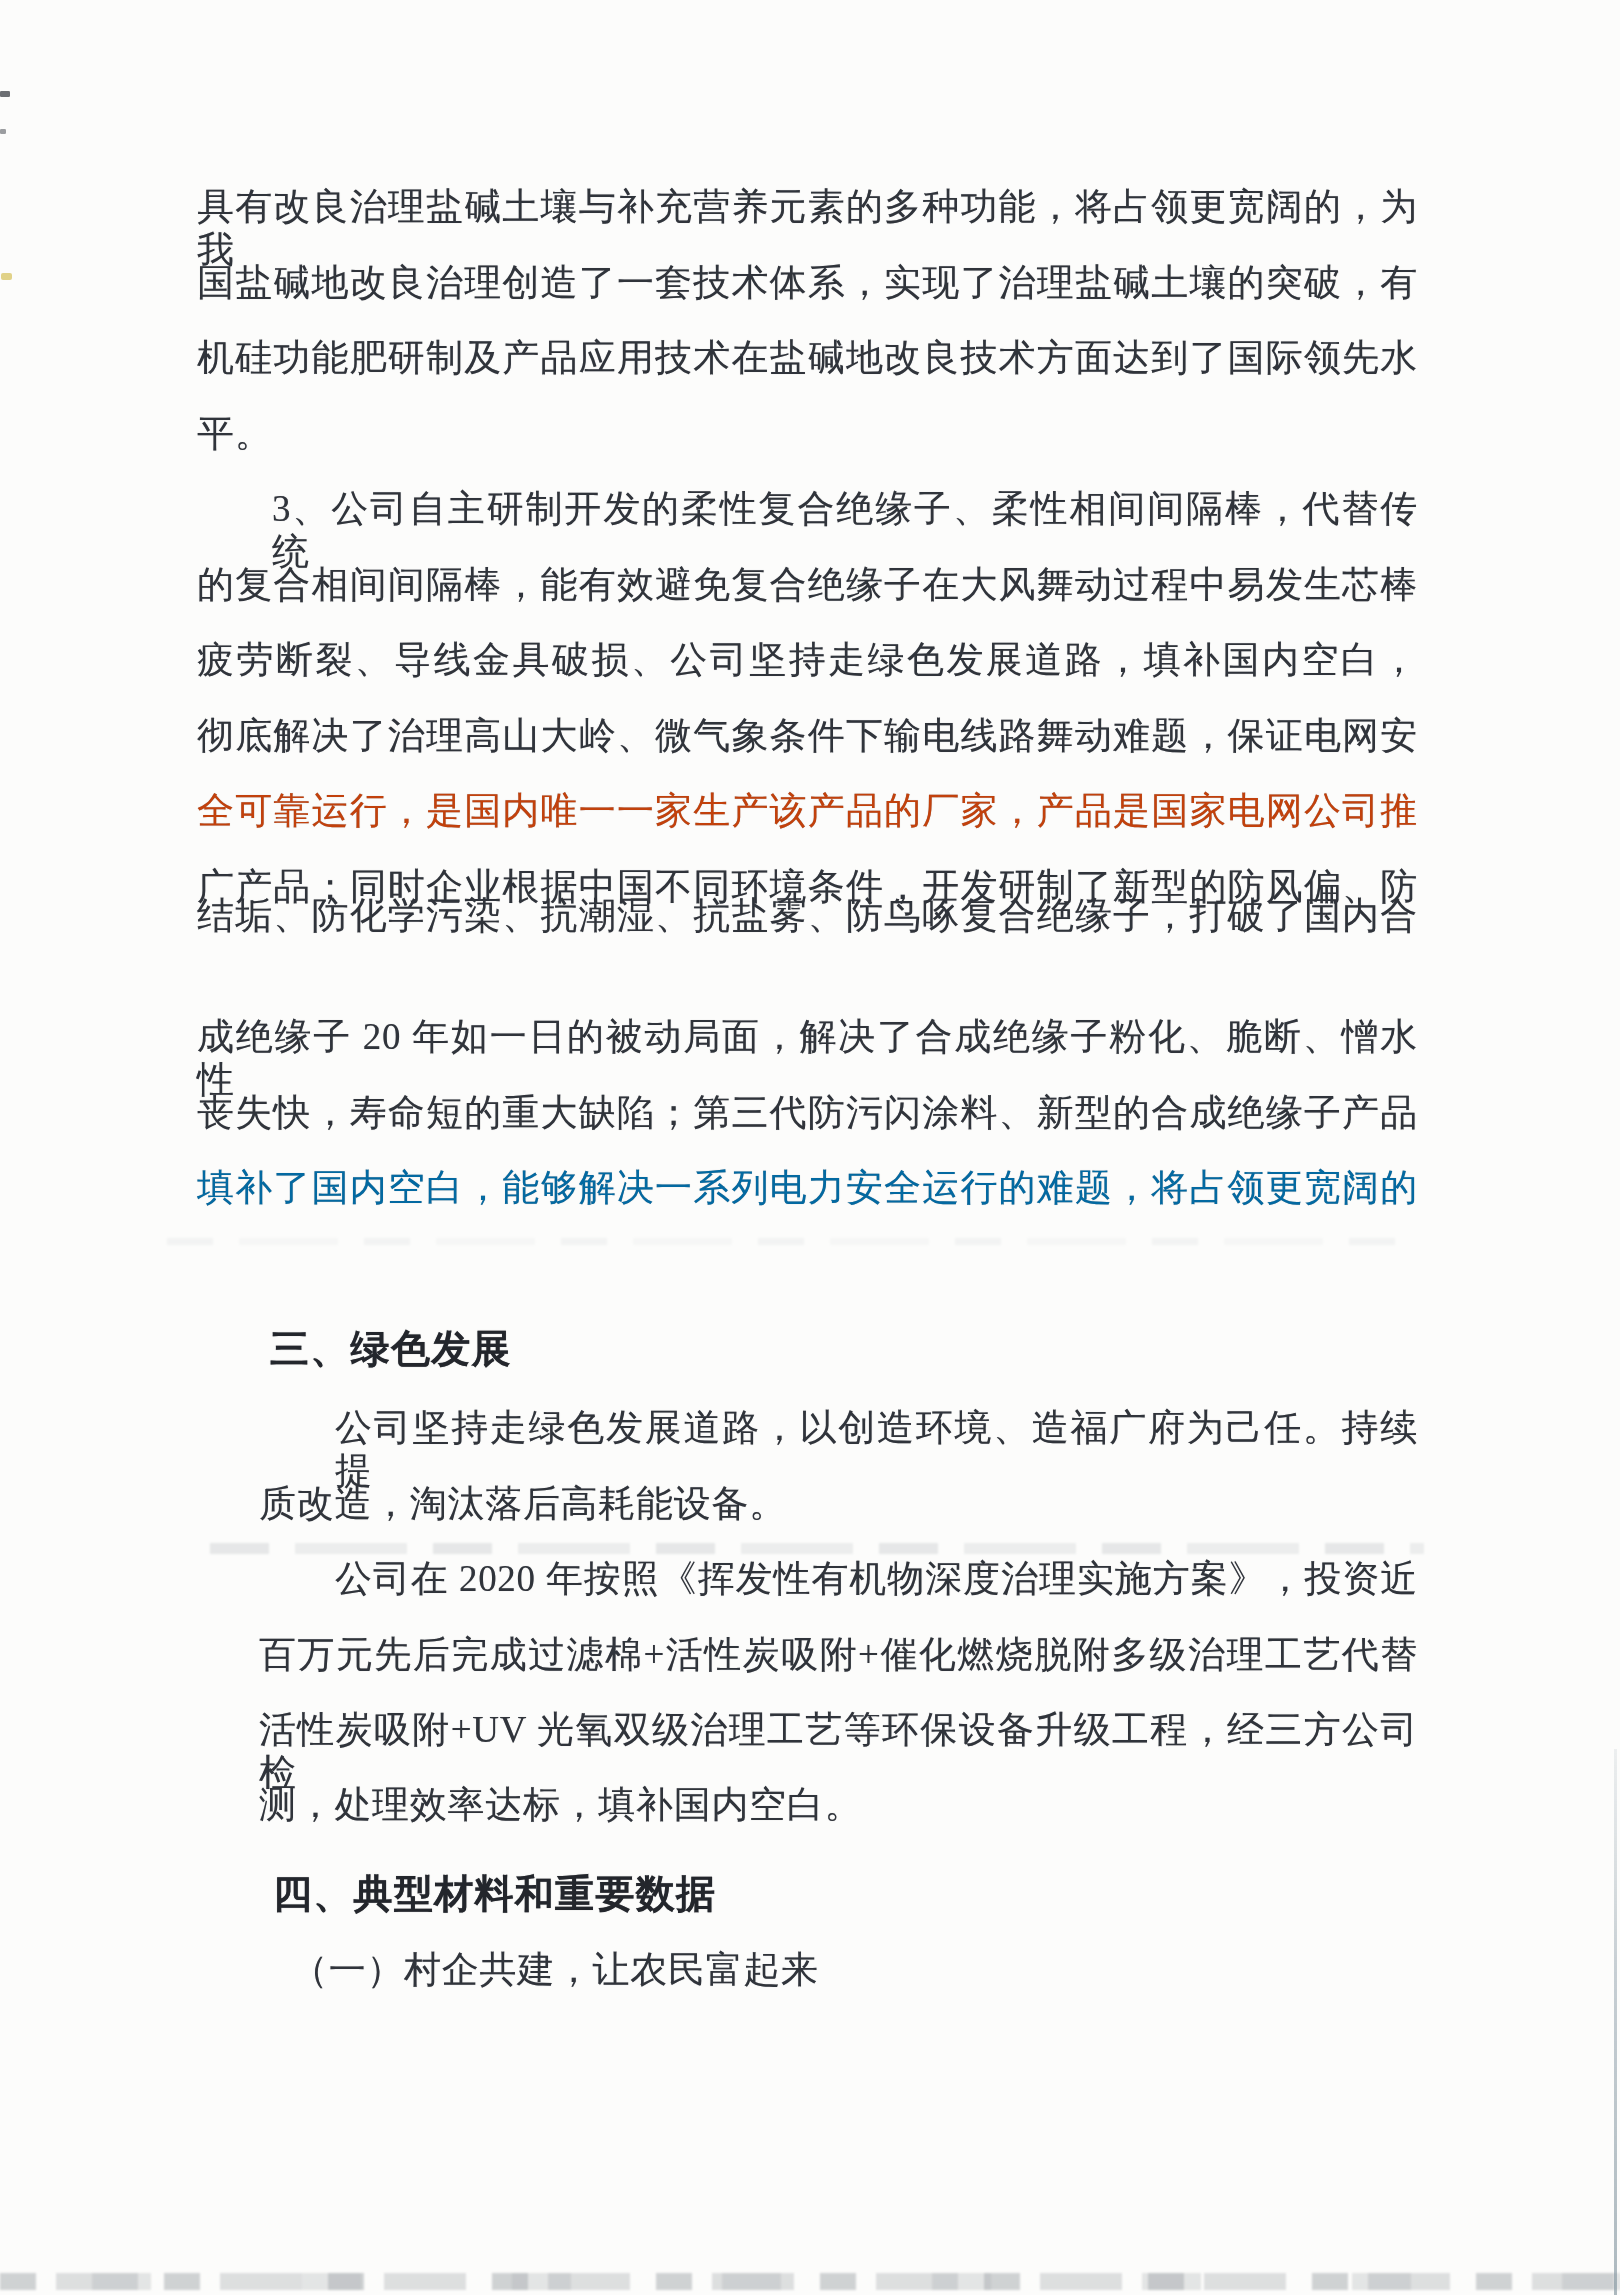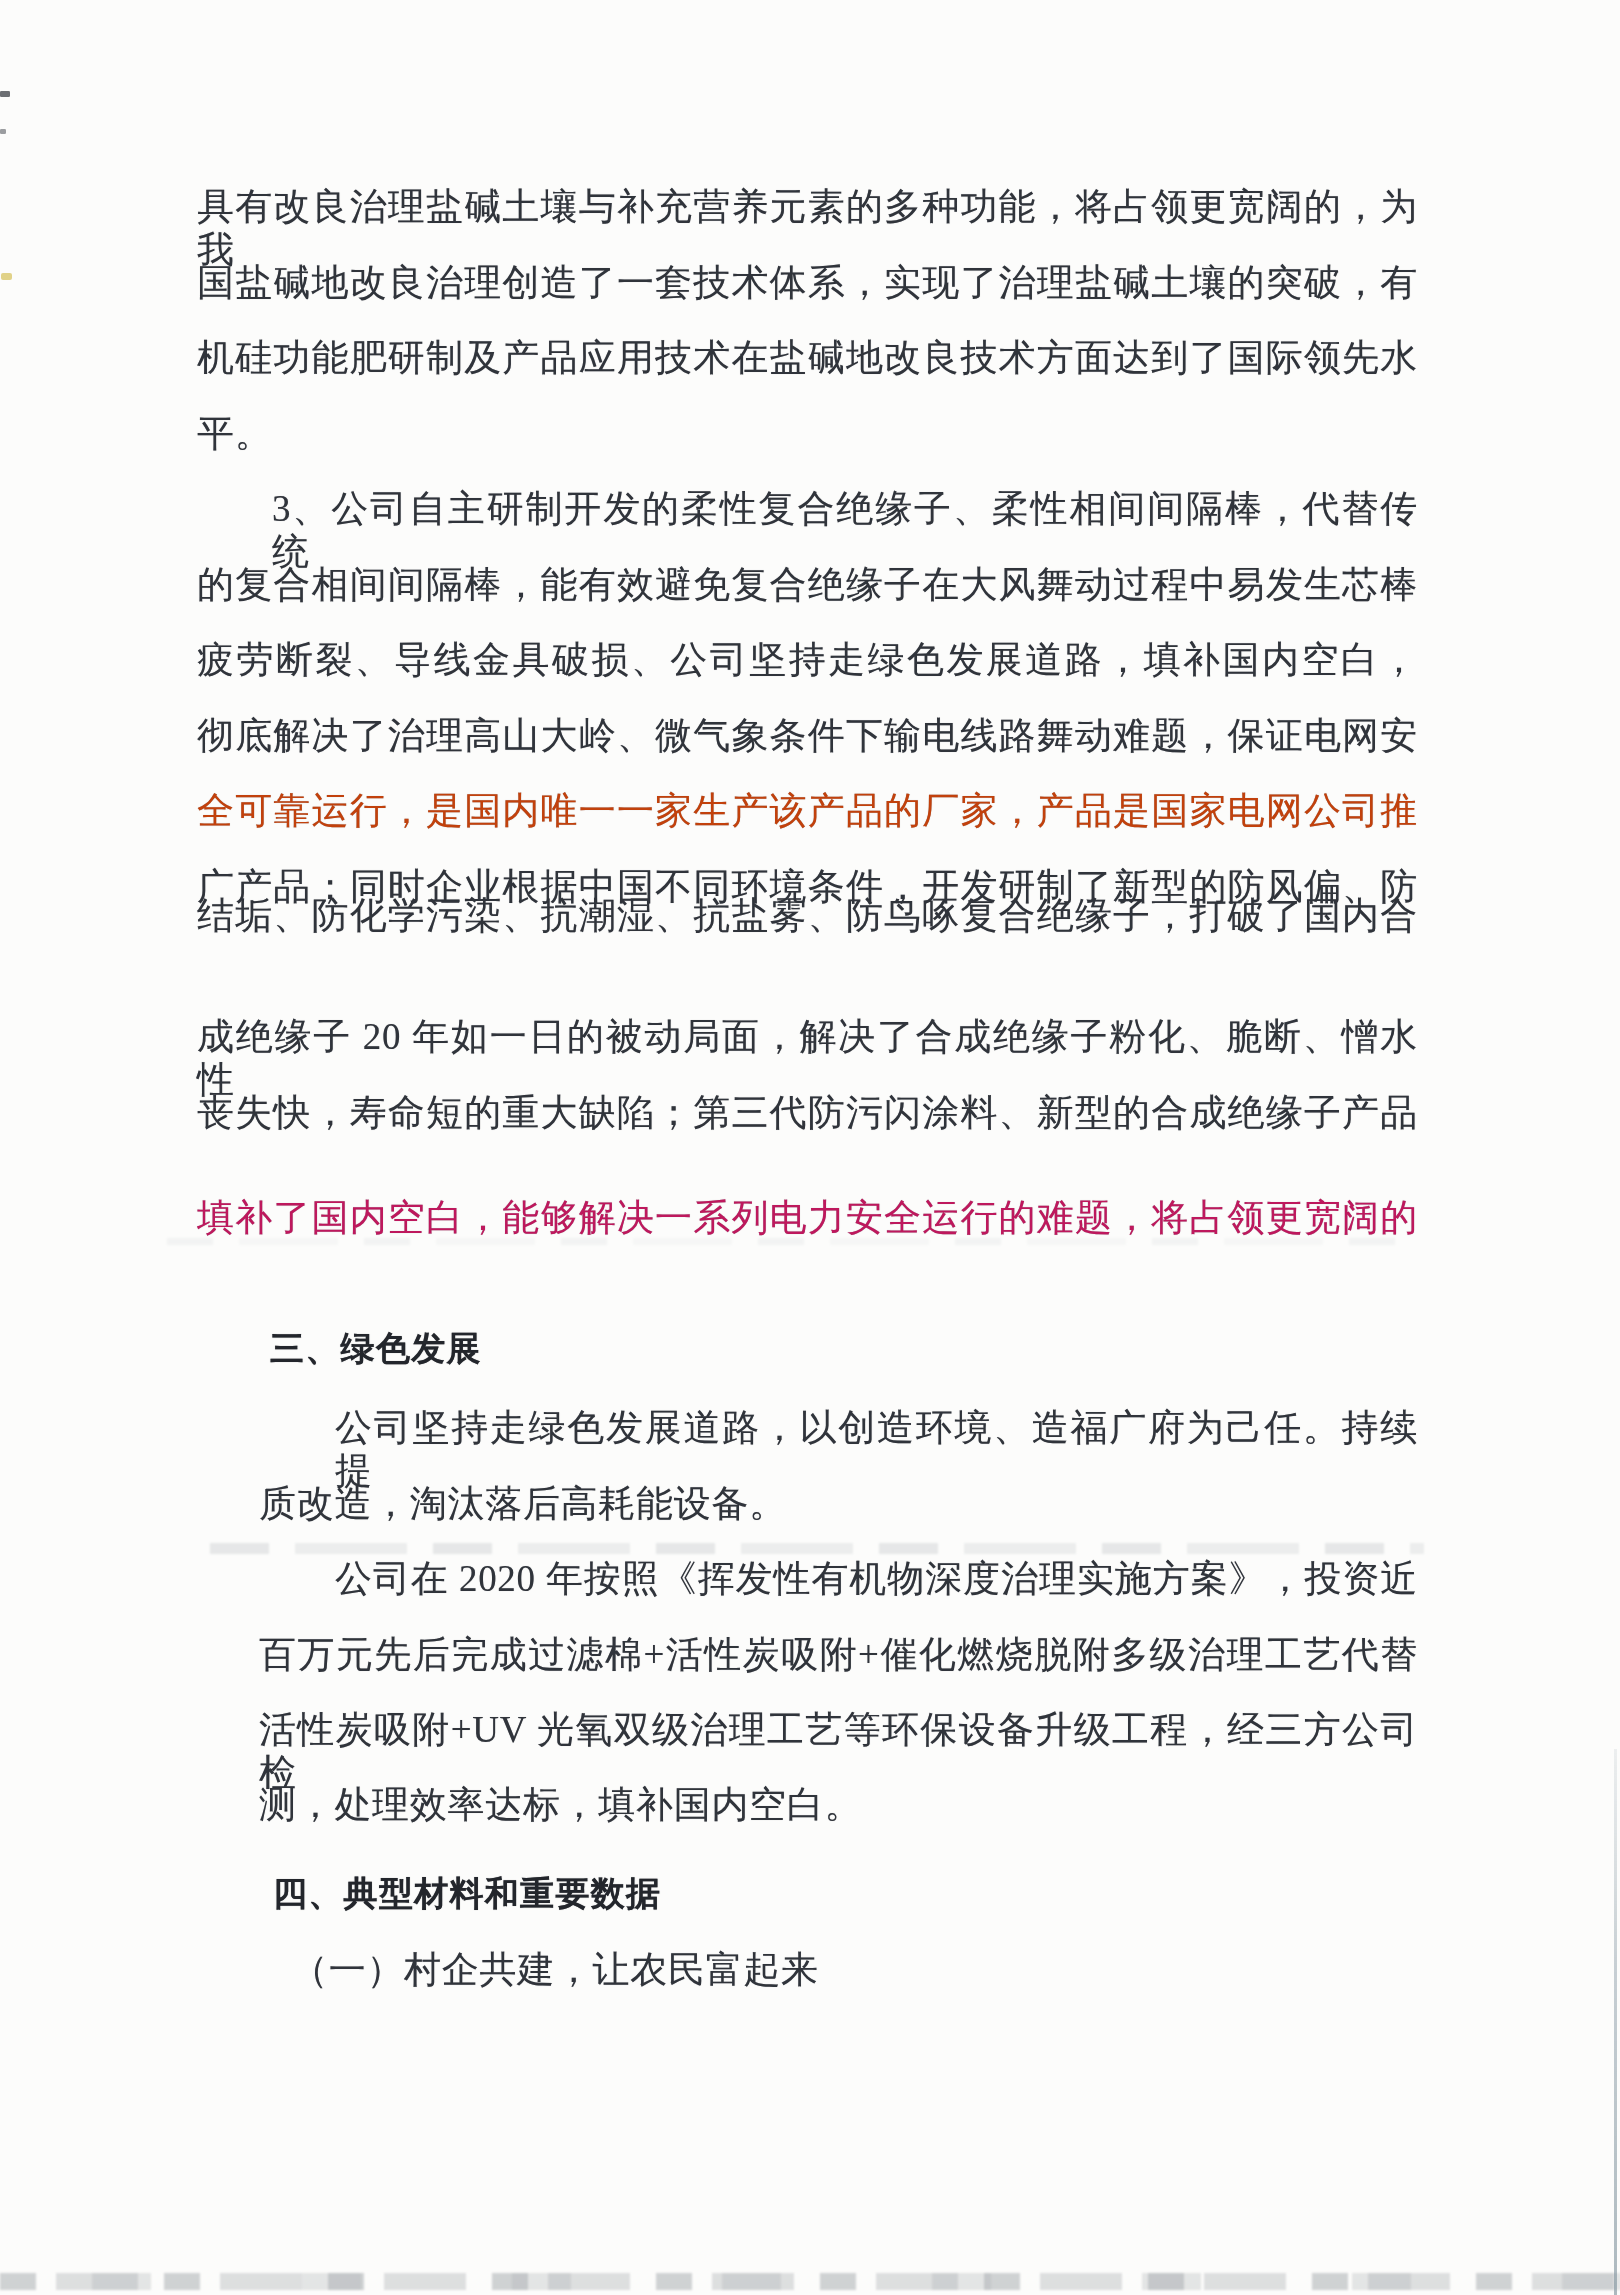--- a/index.html
+++ b/index.html
@@ -24,21 +24,21 @@
     text-shadow:0 0 0.7px rgba(48,52,59,0.45);
   }
   .text-line.justify{
     white-space:normal;
     text-align:justify;
     text-align-last:justify;
     text-justify:inter-ideograph;
   }
   .text-line.heading{
     font-weight:700;
-    font-size:34px;
+    font-size:39px;
     letter-spacing:1.3px;
     color:#23262c;
     text-shadow:0 0 0.7px rgba(35,38,44,0.7);
   }
   
   .artifact{position:absolute;pointer-events:none;}
   .edge-mark-1{left:0;top:91px;width:9.8px;height:5.9px;background:#3c4046;opacity:.75;border-radius:1.3px;}
   .edge-mark-2{left:0;top:129px;width:5.9px;height:5.3px;background:#4a4f55;opacity:.55;border-radius:1.3px;}
   .edge-mark-3{left:1.3px;top:273px;width:11px;height:6.6px;background:#d9c76b;opacity:.8;border-radius:2px;}
   .ghost-band-faint{
@@ -92,21 +92,21 @@
     <div class="text-line" style="left: 197px; top: 412px; color: rgb(48, 52, 59);">平。</div>
     <div class="text-line justify" style="left: 272px; top: 487px; width: 1146px; color: rgb(48, 52, 59);">3、公司自主研制开发的柔性复合绝缘子、柔性相间间隔棒，代替传统</div>
     <div class="text-line justify" style="left: 197px; top: 563px; width: 1221px; color: rgb(48, 52, 59);">的复合相间间隔棒，能有效避免复合绝缘子在大风舞动过程中易发生芯棒</div>
     <div class="text-line justify" style="left: 197px; top: 638px; width: 1221px; color: rgb(48, 52, 59);">疲劳断裂、导线金具破损、公司坚持走绿色发展道路，填补国内空白，</div>
     <div class="text-line justify" style="left: 197px; top: 714px; width: 1221px; color: rgb(48, 52, 59);">彻底解决了治理高山大岭、微气象条件下输电线路舞动难题，保证电网安</div>
     <div class="text-line justify" style="left: 197px; top: 789px; width: 1221px; color: #c2410c;">全可靠运行，是国内唯一一家生产该产品的厂家，产品是国家电网公司推</div>
     <div class="text-line justify" style="left: 197px; top: 865px; width: 1221px; color: rgb(48, 52, 59);">广产品；同时企业根据中国不同环境条件，开发研制了新型的防风偏、防</div>
     <div class="text-line justify" style="left: 197px; top: 894px; width: 1221px; color: rgb(48, 52, 59);">结垢、防化学污染、抗潮湿、抗盐雾、防鸟啄复合绝缘子，打破了国内合</div>
     <div class="text-line justify" style="left: 197px; top: 1015px; width: 1221px; color: rgb(48, 52, 59);">成绝缘子 20 年如一日的被动局面，解决了合成绝缘子粉化、脆断、憎水性</div>
     <div class="text-line justify" style="left: 197px; top: 1091px; width: 1221px; color: rgb(48, 52, 59);">丧失快，寿命短的重大缺陷；第三代防污闪涂料、新型的合成绝缘子产品</div>
-    <div class="text-line justify" style="left: 197px; top: 1196px; width: 1221px; color: #be185d;">填补了国内空白，能够解决一系列电力安全运行的难题，将占领更宽阔的</div>
+    <div class="text-line justify" style="left: 197px; top: 1166px; width: 1221px; color: #0369a1;">填补了国内空白，能够解决一系列电力安全运行的难题，将占领更宽阔的</div>
     <div class="text-line heading" style="left: 270px; top: 1327px; color: rgb(35, 38, 44);">三、绿色发展</div>
     <div class="text-line justify" style="left: 335px; top: 1406px; width: 1083px; color: rgb(48, 52, 59);">公司坚持走绿色发展道路，以创造环境、造福广府为己任。持续提</div>
     <div class="text-line" style="left: 259px; top: 1482px; color: rgb(48, 52, 59);">质改造，淘汰落后高耗能设备。</div>
     <div class="text-line justify" style="left: 335px; top: 1557px; width: 1083px; color: rgb(48, 52, 59);">公司在 2020 年按照《挥发性有机物深度治理实施方案》，投资近</div>
     <div class="text-line justify" style="left: 259px; top: 1633px; width: 1159px; color: rgb(48, 52, 59);">百万元先后完成过滤棉+活性炭吸附+催化燃烧脱附多级治理工艺代替</div>
     <div class="text-line justify" style="left: 259px; top: 1708px; width: 1159px; color: rgb(48, 52, 59);">活性炭吸附+UV 光氧双级治理工艺等环保设备升级工程，经三方公司检</div>
     <div class="text-line" style="left: 259px; top: 1783px; color: rgb(48, 52, 59);">测，处理效率达标，填补国内空白。</div>
     <div class="text-line heading" style="left: 273px; top: 1872px; color: rgb(35, 38, 44);">四、典型材料和重要数据</div>
     <div class="text-line" style="left: 291px; top: 1948px; color: rgb(48, 52, 59);">（一）村企共建，让农民富起来</div>
   </div>

